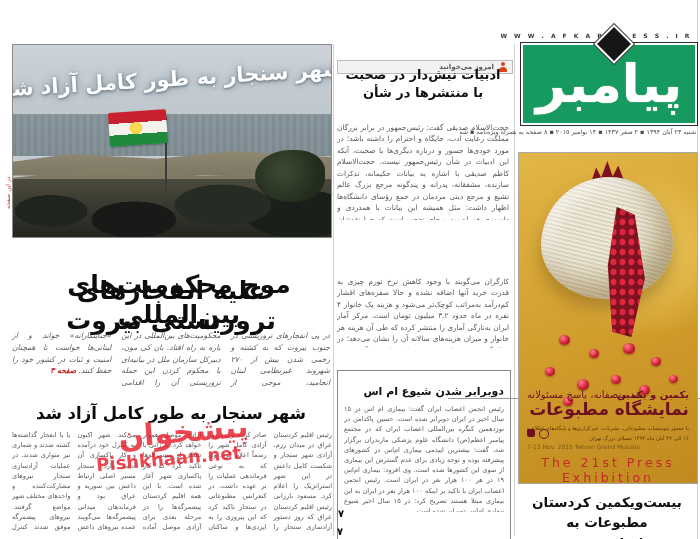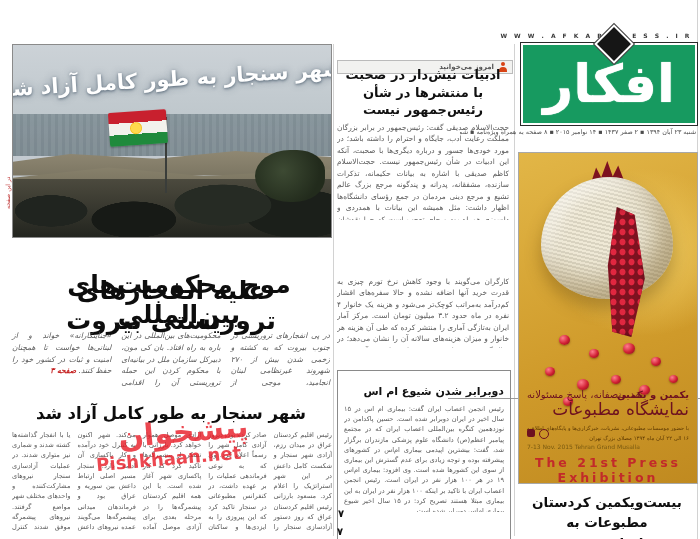--- a/index.html
+++ b/index.html
@@ -78,38 +78,38 @@
       background:repeating-linear-gradient(14deg,#efe9d6 0 2px,#d9d3c0 2px 4px),#e9e3d1;
       box-shadow:inset -14px -16px 26px rgba(120,90,30,.45),inset 8px 10px 16px rgba(255,255,255,.5),0 10px 16px rgba(90,60,10,.35);}
   .pom-wedge{background:
       radial-gradient(#e02740 2.6px,rgba(0,0,0,0) 3.4px),#7e1220;background-size:9px 10px;
       clip-path:polygon(46% 0,78% 6%,96% 55%,72% 100%,38% 96%,30% 45%);
       box-shadow:inset 0 0 8px rgba(0,0,0,.5);}
   .pom-crown{background:#7e1220;clip-path:polygon(0 100%,15% 30%,30% 75%,48% 0,64% 70%,80% 20%,100% 100%);}
   .seed{position:absolute;border-radius:50%;
       background:radial-gradient(circle at 35% 30%,#ff7d8d,#d01f33 55%,#7c0f1c);box-shadow:0 1px 2px rgba(90,40,0,.5);}
   .ad-fa-small{font-size:10px;color:#6d1120;font-weight:bold;}
-  .ad-fa-big{font-size:17px;color:#6d1120;font-weight:400;letter-spacing:-0.5px;}
+  .ad-fa-big{font-size:17px;color:#6d1120;font-weight:700;letter-spacing:-0.5px;}
   .ad-fa-tiny{font-size:5.4px;color:#5f3a00;}
-  .ad-en{direction:ltr;font-size:12.5px;font-weight:bold;color:#c22a2a;letter-spacing:3px;text-align:center;}
+  .ad-en{direction:ltr;font-size:12.5px;font-weight:normal;color:#c22a2a;letter-spacing:3px;text-align:center;}
   .ad-en-dates{direction:ltr;font-size:6px;color:#7a5a10;text-align:left;}
   .below-ad{font-size:13.5px;font-weight:900;color:#0f0f0f;text-align:center;line-height:1.5;}
 </style>
 </head>
 <body>
 
 <div id="page">
 
   <div class="abs vline" style="left:333px;top:44px;height:492px;"></div>
   <div class="abs vline" style="left:514px;top:44px;height:492px;"></div>
   <div class="abs vline" style="left:697px;top:0;height:539px;"></div>
 
   <div class="abs site-url" style="left:480px;top:32px;width:212px;">W W W . A F K A R P R E S S . I R</div>
   <div id="logo-box" class="abs" style="left:520px;top:42px;width:176px;height:82px;">
-    <span id="logo-text">افکار</span>
+    <span id="logo-text">پیامبر</span>
   </div>
   <div class="abs diamond" style="left:600px;top:30px;"></div>
   <div class="abs date-line" style="left:460px;top:128px;width:236px;">شنبه ۲۳ آبان ۱۳۹۴ ▪ ۲ صفر ۱۴۳۷ ▪ ۱۴ نوامبر ۲۰۱۵ ▪ ۸ صفحه به همراه ویژه‌نامه ▪ شماره ۱۶۲۱ و ۱۶ صفحه ضمیمه ▪ ۱۰۰۰ تومان</div>
 
   <div id="photo" class="abs" style="left:12px;top:44px;width:318px;height:192px;">
     <div class="abs ph-sky"></div>
     <div class="abs ph-city"></div>
     <div class="abs ph-ridge"></div>
     <div class="abs ph-slope"></div>
     <div class="abs ph-veh"></div>
@@ -141,21 +141,20 @@
   <div class="abs marker-num" style="left:338px;top:508px;">۷</div>
 
   <div class="abs today-strip" style="left:337px;top:60px;width:166px;font-weight:bold;">
     <span class="bust" style="color:#d84315;"></span>
     <span>امروز می‌خوانید</span>
   </div>
 
   <div class="abs headline mid-h1" style="left:337px;top:66px;width:172px;text-align:center;">
     <div>ادبیات نیش‌دار در صحبت</div>
     <div>با منتشر‌ها در شأن</div>
-    <div>رئیس‌جمهور نیست</div>
   </div>
   <div class="abs gray-body mid-body" style="left:337px;top:122px;width:172px;height:98px;overflow:hidden;">حجت‌الاسلام صدیقی گفت: رئیس‌جمهور در برابر بزرگان مملکت رعایت ادب، جایگاه و احترام را داشته باشد؛ در مورد خودی‌ها جسور و درباره دیگری‌ها با صحبت، آنکه این ادبیات در شأن رئیس‌جمهور نیست. حجت‌الاسلام کاظم صدیقی با اشاره به بیانات حکیمانه، تذکرات سازنده، مشفقانه، پدرانه و پندگونه مرجع بزرگ عالم تشیع و مرجع دینی مردمان در جمع رؤسای دانشگاه‌ها اظهار داشت: مثل همیشه این بیانات با همدردی و دلسوزی همراه بود و جای تعجب است که چرا نقدشان همچنان بی‌پاسخ می‌ماند.</div>
 
   <div class="abs gray-body mid-body" style="left:337px;top:276px;width:172px;height:72px;overflow:hidden;">کارگران می‌گویند با وجود کاهش نرخ تورم چیزی به قدرت خرید آنها اضافه نشده و حالا سفره‌های اقشار کم‌درآمد به‌مراتب کوچک‌تر می‌شود و هزینه یک خانوار ۴ نفره در ماه حدود ۳.۲ میلیون تومان است. مرکز آمار ایران به‌تازگی آماری را منتشر کرده که طی آن هزینه هر خانوار و میزان هزینه‌های سالانه آن را نشان می‌دهد؛ در سال گذشته ۲۲ میلیون و ۴۰۰ هزار تومان و درآمد نیز ۲۴ میلیون و ۱۰۰ هزار تومان اعلام شد؛ به عبارت دیگر هر خانوار در سال ۹۲ ماهیانه.</div>
 
   <div class="abs ms-box" style="left:337px;top:370px;width:160px;height:150px;">
     <div class="bh">
       <div>دوبرابر شدن شیوع ام اس</div>
     </div>
     <div class="gray-body bb" style="height:108px;overflow:hidden;">رئیس انجمن اعصاب ایران گفت: بیماری ام اس در ۱۵ سال اخیر در ایران دوبرابر شده است. حسین پاکدامن در نوزدهمین کنگره بین‌المللی اعصاب ایران که در مجتمع پیامبر اعظم(ص) دانشگاه علوم پزشکی مازندران برگزار شد، گفت: بیشترین اپیدمی بیماری ام‌اس در کشورهای پیشرفته بوده و توجه زیادی برای عدم گسترش این بیماری از سوی این کشورها شده است. وی افزود: بیماری ام‌اس ۱۹ در هر ۱۰۰ هزار نفر در ایران است. رئیس انجمن اعصاب ایران با تاکید بر اینکه ۱۰۰ هزار نفر در ایران به این بیماری مبتلا هستند تصریح کرد: در ۱۵ سال اخیر شیوع بیماری ام‌اس دوبرابر شده است.</div>

